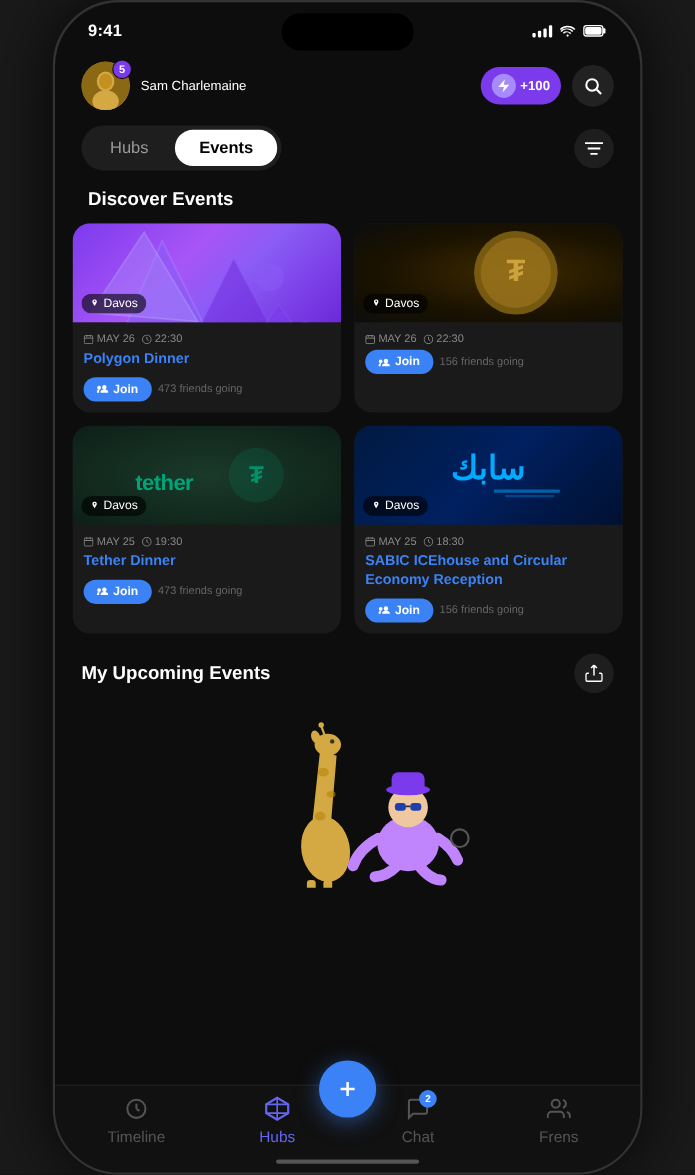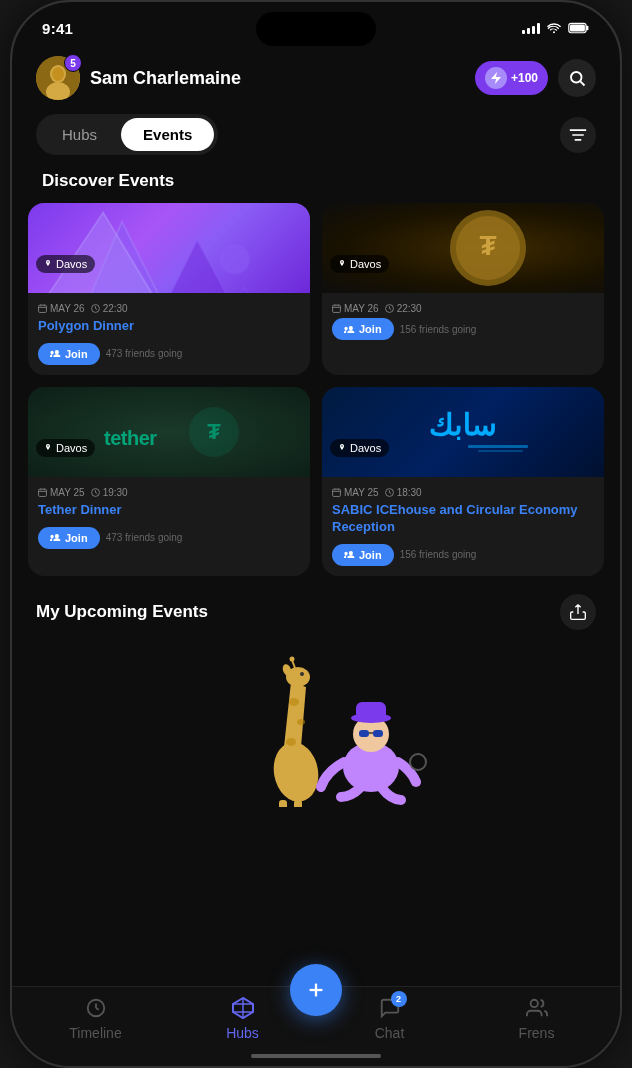--- a/index.html
+++ b/index.html
@@ -5,21 +5,21 @@
     * { margin: 0; padding: 0; box-sizing: border-box; }
     body {
       background: #1a1a1a;
       display: flex;
       justify-content: center;
       align-items: center;
       min-height: 100vh;
       font-family: -apple-system, BlinkMacSystemFont, 'Segoe UI', sans-serif;
     }
     .phone-shell {
-      width: 612px;
+      width: 536px;
       height: 1068px;
       background: #111;
       border-radius: 60px;
       position: relative;
       overflow: hidden;
       border: 2px solid #333;
       box-shadow: 0 0 60px rgba(0,0,0,0.8), inset 0 0 0 1px #444;
     }
     .phone-screen {
       position: absolute;
@@ -112,22 +112,22 @@
       color: #fff;
       font-size: 10px;
       font-weight: 700;
       display: flex;
       align-items: center;
       justify-content: center;
       border: 1.5px solid #0d0d0d;
     }
     .header-name {
       color: #fff;
-      font-size: 18px;
-      font-weight: 700;
+      font-size: 12px;
+      font-weight: 400;
     }
     .header-right {
       display: flex;
       align-items: center;
       gap: 10px;
     }
     .xp-badge {
       background: #7c3aed;
       border-radius: 20px;
       padding: 6px 10px;
@@ -222,21 +222,21 @@
       position: relative;
     }
     .event-image {
       width: 100%;
       height: 90px;
       position: relative;
       overflow: hidden;
     }
     .event-location-tag {
       position: absolute;
-      bottom: 20px;
+      bottom: 8px;
       left: 8px;
       background: rgba(0,0,0,0.6);
       backdrop-filter: blur(4px);
       color: #fff;
       font-size: 11px;
       font-weight: 500;
       padding: 3px 8px;
       border-radius: 10px;
       display: flex;
       align-items: center;

